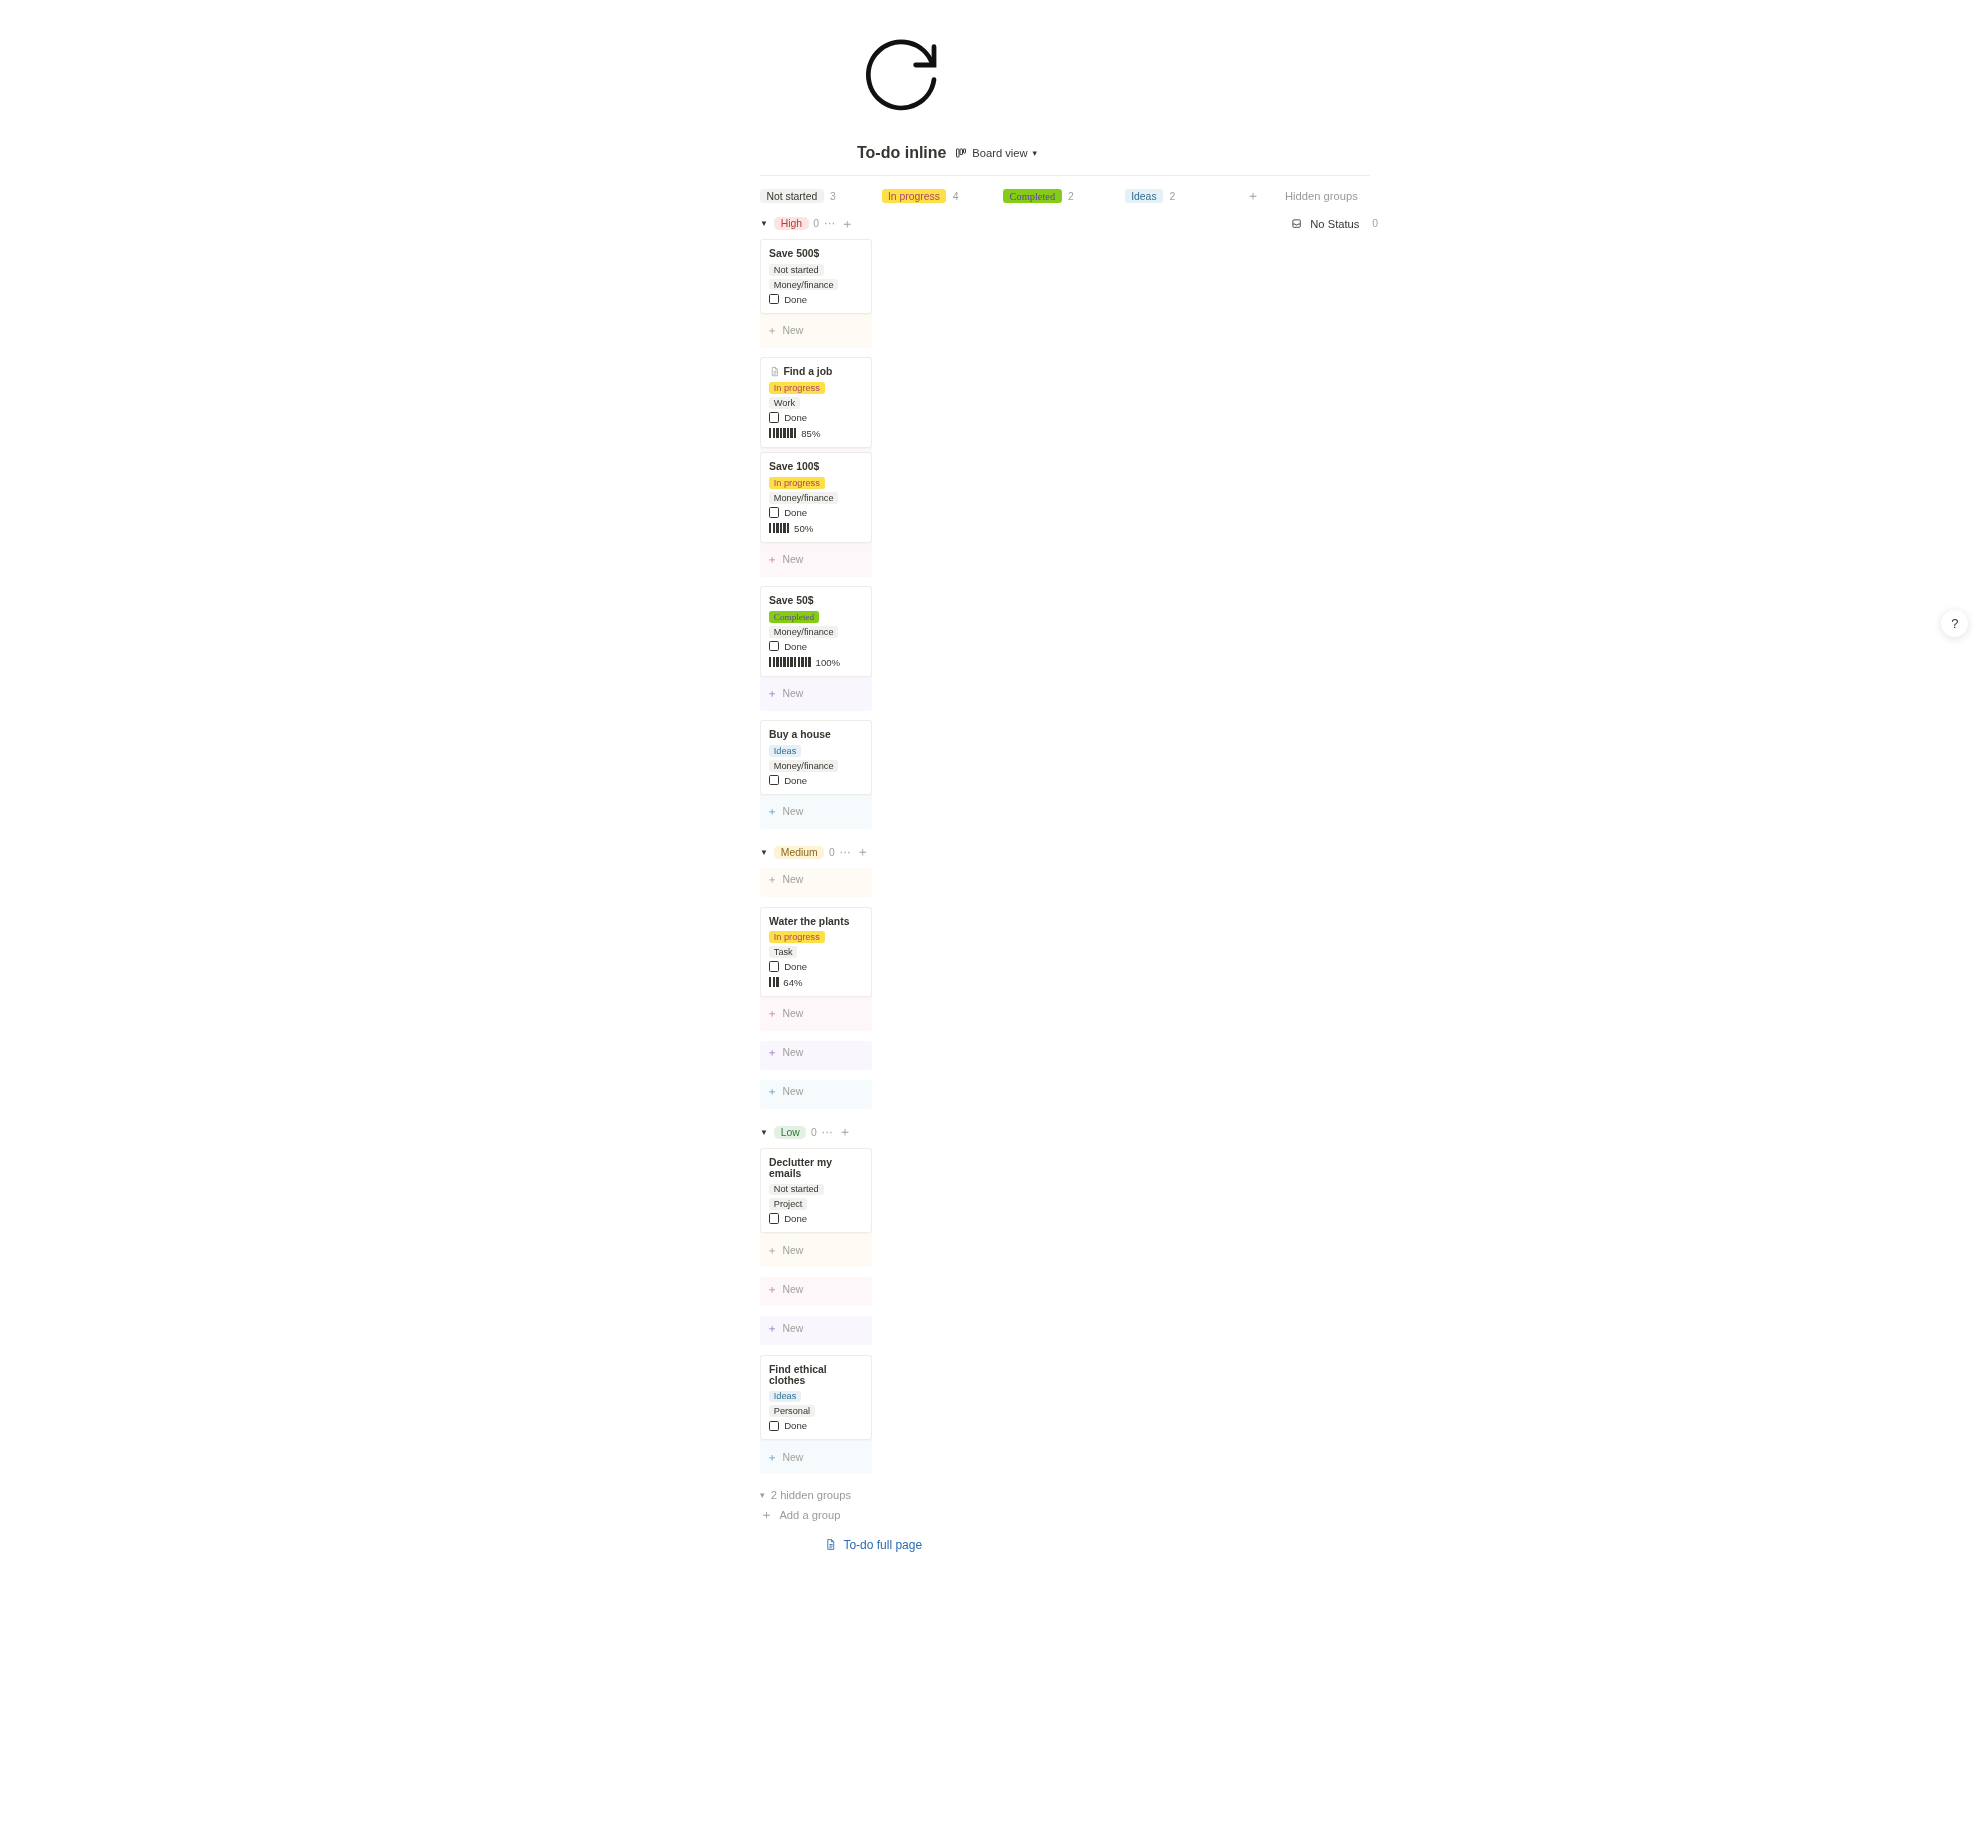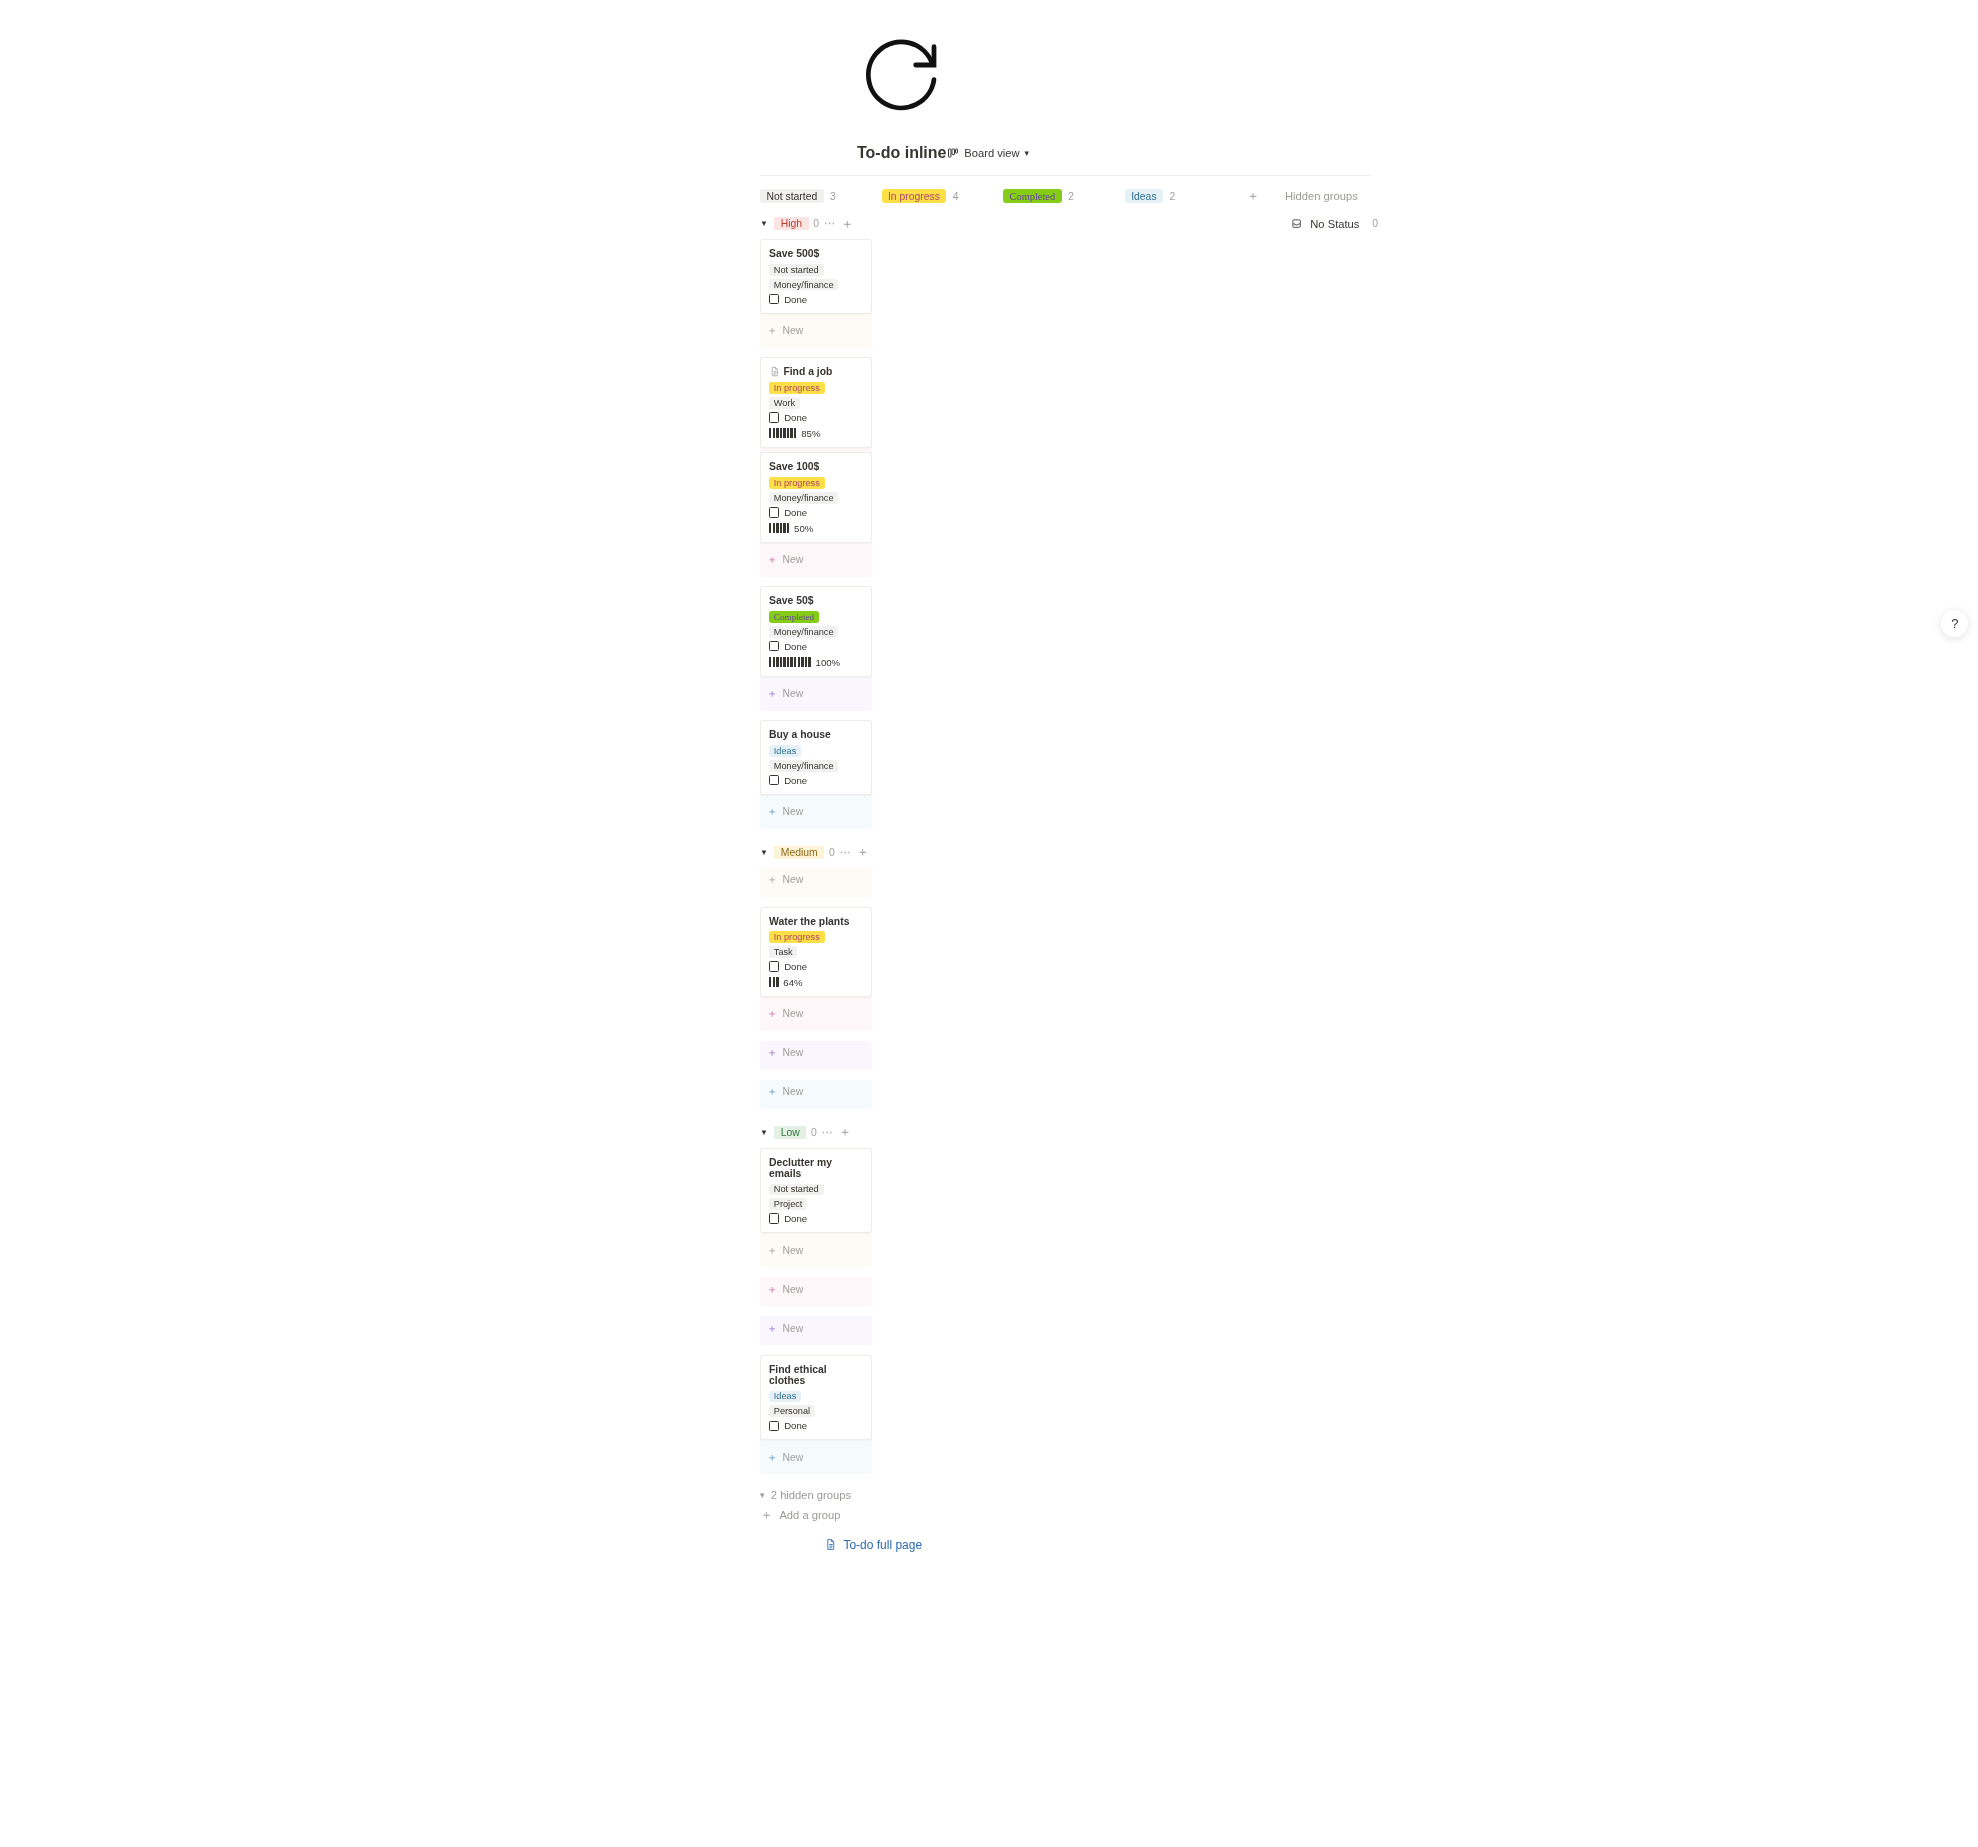--- a/index.html
+++ b/index.html
@@ -23,21 +23,21 @@
   .title {
     font-size: 32px;
     font-weight: 700;
     margin-left: 257px;
     margin-bottom: 32px;
     color: #37352f;
   }
   .db-header {
     display: flex;
     align-items: center;
-    gap: 0;
+    gap: 8px;
     margin-left: 257px;
     margin-bottom: 13px;
   }
   .db-title {
     font-size: 16px;
     font-weight: 700;
     color: #37352f;
   }
   .view-switcher {
     display: flex;
@@ -108,21 +108,21 @@
   .sec-right {
     position:absolute;
     right:0;
     display:flex;
     align-items:center;
     gap:8px;
     color:#37352f;
     font-size:11.2px;
   }
   .sec-right .no-status-ico { width:11.2px; height:11.2px; display:inline-flex; }
-  .section-label .badge { display:inline-flex; padding:0.8px 6.4px; border-radius:0; font-size:10.4px;}
+  .section-label .badge { display:inline-flex; padding:0.8px 6.4px; border-radius:5px; font-size:10.4px;}
   .section-label .s-count { color:#a09f9b; font-size:10.4px; }
   .section-label .s-tools { display:flex; gap:4.8px; align-items:center; }
 
   .card-cols {
     display:flex;
     gap:9.6px;
     flex-direction:column;
   }
   .column {
     width: 112px;

